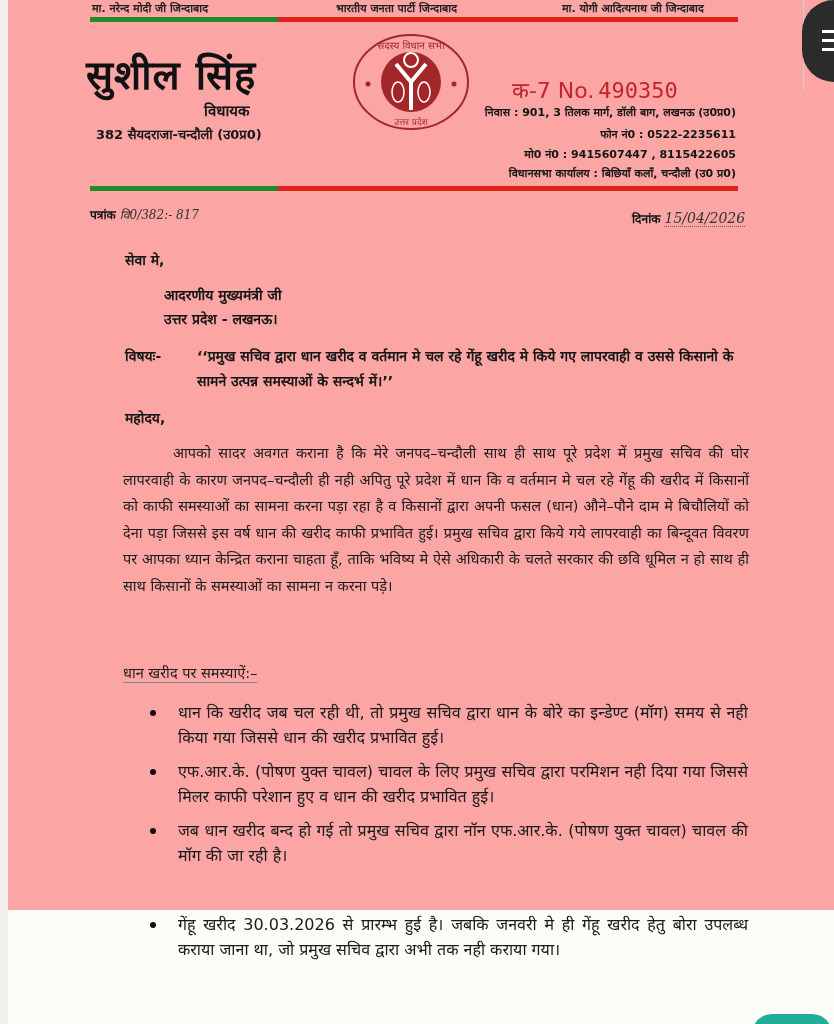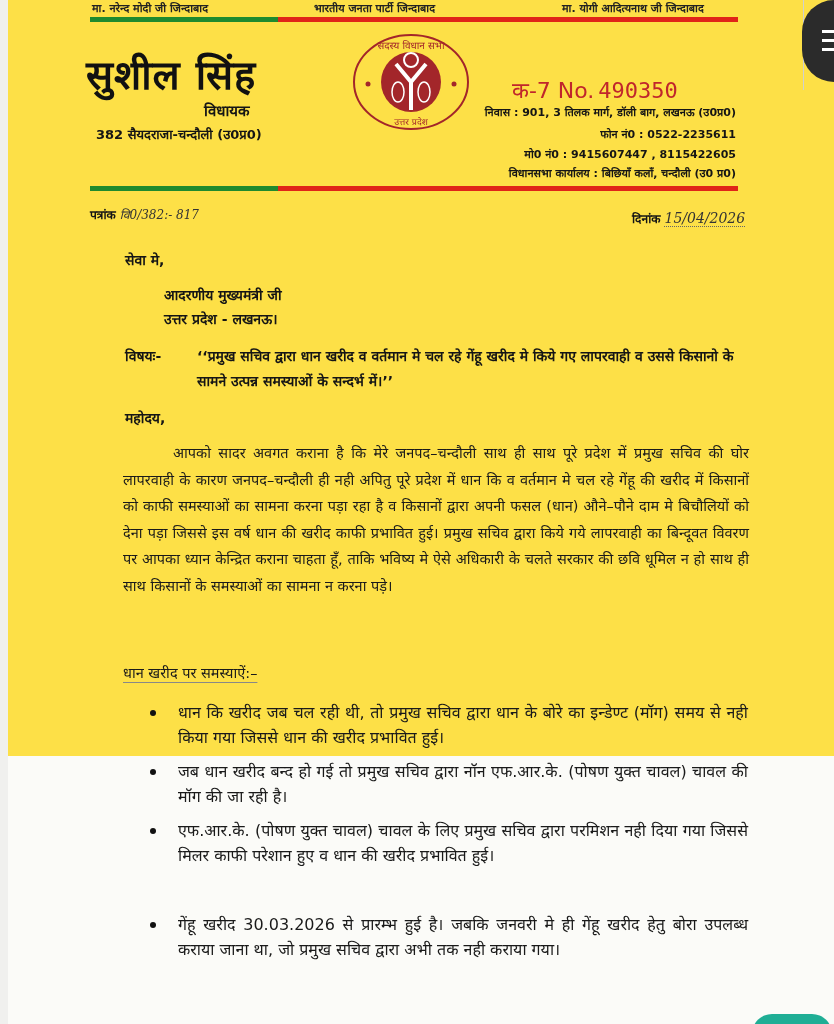--- a/index.html
+++ b/index.html
@@ -2,21 +2,21 @@
 <html><head>
 <meta charset="utf-8">
 <style>
   html, body { margin: 0; padding: 0; }
   body {
     width: 834px; height: 1024px; overflow: hidden; position: relative;
     background: #fbfbf8;
     font-family: "DejaVu Sans", "Liberation Sans", sans-serif;
     color: #151515;
   }
-  .page { position: absolute; left: 0; top: 0; width: 834px; height: 756px; background: #fde047; }
+  .page { position: absolute; left: 0; top: 0; width: 834px; height: 910px; background: #fca5a5; }
   .edge-left { position: absolute; left: 0; top: 0; width: 8px; height: 1024px; background: #f0f0ee; }
   .slogans { position: absolute; top: 0; left: 92px; width: 648px; height: 16px; font-size: 11px; font-weight: bold; color: #222; }
   .slogans span { position: absolute; top: 0; white-space: nowrap; }
   .band { position: absolute; left: 90px; width: 648px; height: 5px; display: flex; }
   .band .g { width: 188px; background: #1f8a2e; }
   .band .r { flex: 1; background: #e02418; }
   .band.top { top: 17px; }
   .band.bottom { top: 186px; }
   .name { position: absolute; left: 86px; top: 46px; font-size: 40px; font-weight: bold; letter-spacing: 1px; color: #111; }
   .designation { position: absolute; left: 204px; top: 100px; font-size: 15px; font-weight: bold; }
@@ -50,21 +50,21 @@
   .fab { position: absolute; left: 752px; top: 1014px; width: 80px; height: 40px; border-radius: 40px; background: #1fae95; }
 </style>
 </head>
 <body>
 
 <div class="page">
   <div class="edge-left"></div>
 
   <div class="slogans">
     <span style="left:0">मा. नरेन्द मोदी जी जिन्दाबाद</span>
-    <span style="left:222px">भारतीय जनता पार्टी जिन्दाबाद</span>
+    <span style="left:244px">भारतीय जनता पार्टी जिन्दाबाद</span>
     <span style="left:470px">मा. योगी आदित्यनाथ जी जिन्दाबाद</span>
   </div>
   <div class="band top">
       <div class="g"></div>
       <div class="r"></div>
     </div>
 
   <div class="name">सुशील सिंह</div>
   <div class="designation">विधायक</div>
   <div class="constituency">382 सैयदराजा-चन्दौली (उ0प्र0)</div>
@@ -113,22 +113,22 @@
     <div class="txt">‘‘प्रमुख सचिव द्वारा धान खरीद व वर्तमान मे चल रहे गेंहू खरीद मे किये गए लापरवाही व उससे किसानो के सामने उत्पन्न समस्याओं के सन्दर्भ में।’’</div>
   </div>
 
   <div class="greeting">महोदय,</div>
 
   <div class="para">आपको सादर अवगत कराना है कि मेरे जनपद–चन्दौली साथ ही साथ पूरे प्रदेश में प्रमुख सचिव की घोर लापरवाही के कारण जनपद–चन्दौली ही नही अपितु पूरे प्रदेश में धान कि व वर्तमान मे चल रहे गेंहू की खरीद में किसानों को काफी समस्याओं का सामना करना पड़ा रहा है व किसानों द्वारा अपनी फसल (धान) औने–पौने दाम मे बिचौलियों को देना पड़ा जिससे इस वर्ष धान की खरीद काफी प्रभावित हुई। प्रमुख सचिव द्वारा किये गये लापरवाही का बिन्दूवत विवरण पर आपका ध्यान केन्द्रित कराना चाहता हूँ, ताकि भविष्य मे ऐसे अधिकारी के चलते सरकार की छवि धूमिल न हो साथ ही साथ किसानों के समस्याओं का सामना न करना पड़े।</div>
 
   <div class="heading h1">धान खरीद पर समस्याऐं:–</div>
   <ul class="bullets b1">
     <li><span class="dot"></span><span>धान कि खरीद जब चल रही थी, तो प्रमुख सचिव द्वारा धान के बोरे का इन्डेण्ट (मॉग) समय से नही किया गया जिससे धान की खरीद प्रभावित हुई।</span></li>
+    <li><span class="dot"></span><span>एफ.आर.के. (पोषण युक्त चावल) चावल के लिए प्रमुख सचिव द्वारा परमिशन नही दिया गया जिससे मिलर काफी परेशान हुए व धान की खरीद प्रभावित हुई।</span></li>
     <li><span class="dot"></span><span>जब धान खरीद बन्द हो गई तो प्रमुख सचिव द्वारा नॉन एफ.आर.के. (पोषण युक्त चावल) चावल की मॉग की जा रही है।</span></li>
-    <li><span class="dot"></span><span>एफ.आर.के. (पोषण युक्त चावल) चावल के लिए प्रमुख सचिव द्वारा परमिशन नही दिया गया जिससे मिलर काफी परेशान हुए व धान की खरीद प्रभावित हुई।</span></li>
   </ul>
 
   <ul class="bullets b2">
     <li><span class="dot"></span><span>गेंहू खरीद 30.03.2026 से प्रारम्भ हुई है। जबकि जनवरी मे ही गेंहू खरीद हेतु बोरा उपलब्ध कराया जाना था, जो प्रमुख सचिव द्वारा अभी तक नही कराया गया।</span></li>
   </ul>
 </div>
 
 <div class="divider-v"></div>
 <div class="menu-btn">
   <span>

